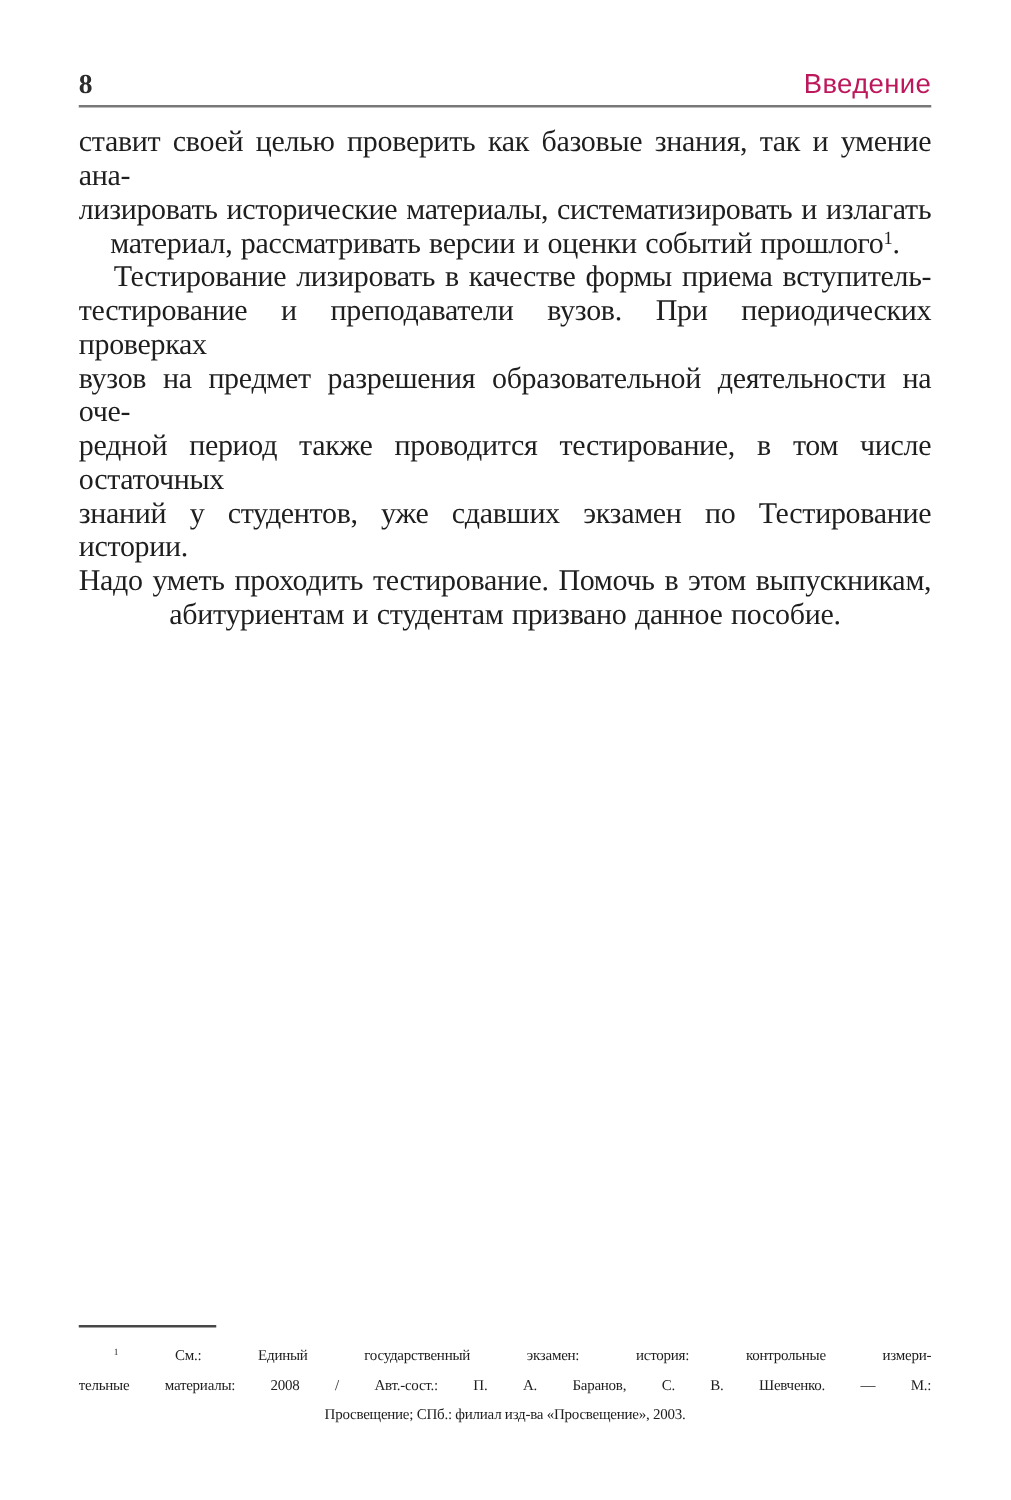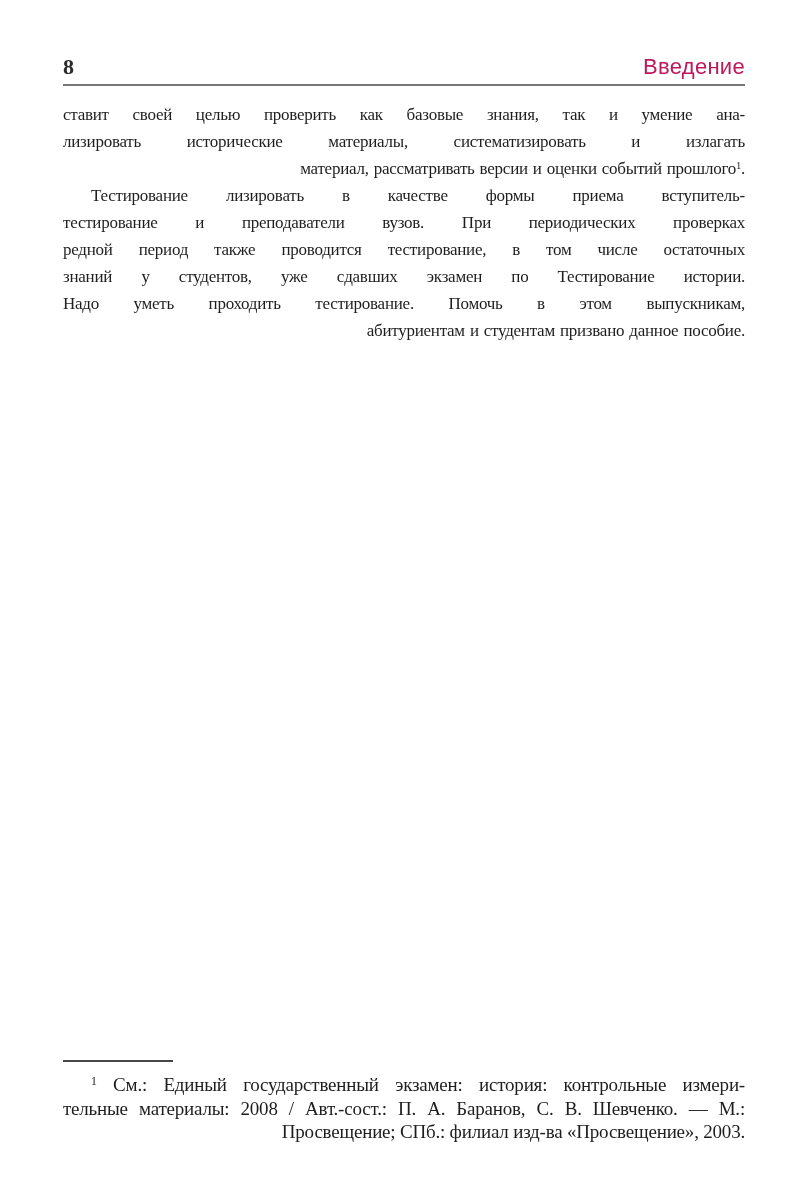--- a/index.html
+++ b/index.html
@@ -37,42 +37,42 @@
     font-size: 22px;
     letter-spacing: 0.3px;
     color: #be185d;
   }
   
   .body-text {
     position: absolute;
     left: 63px;
     right: 64px;
     top: 101px;
-    font-size: 17px;
+    font-size: 24px;
     line-height: 27px;
     letter-spacing: -0.25px;
     word-spacing: 1px;
   }
   .jline { text-align: justify; text-align-last: justify; }
-  .lline { text-align: right; }
+  .lline { text-align: center; }
   .indent { text-indent: 28px; }
   sup.fnref {
     font-size: 0.62em;
     line-height: 0;
     vertical-align: baseline;
     position: relative;
     top: -0.5em;
   }
   
   .footnote {
     position: absolute;
     left: 63px;
     right: 64px;
     top: 1050px;
-    font-size: 19px;
+    font-size: 12px;
     line-height: 23.5px;
     letter-spacing: -0.2px;
   }
   .footnote-separator {
     width: 110px;
     border: 0;
     border-top: 2px solid #474747;
     margin: 10px 0 11px 0;
   }
   .fn-indent { text-indent: 28px; }
@@ -89,20 +89,21 @@
 
   <div class="body-text">
     <div>
       <div class="jline">ставит своей целью проверить как базовые знания, так и умение ана-</div>
       <div class="jline">лизировать исторические материалы, систематизировать и излагать</div>
       <div class="lline"><span>материал, рассматривать версии и оценки событий прошлого</span><sup class="fnref">1</sup><span>.</span></div>
     </div>
     <div>
       <div class="jline indent">Тестирование лизировать в качестве формы приема вступитель-</div>
       <div class="jline">тестирование и преподаватели вузов. При периодических проверках</div>
+      <div class="jline">вузов на предмет разрешения образовательной деятельности на оче-</div>
       <div class="jline">редной период также проводится тестирование, в том числе остаточных</div>
       <div class="jline">знаний у студентов, уже сдавших экзамен по Тестирование истории.</div>
       <div class="jline">Надо уметь проходить тестирование. Помочь в этом выпускникам,</div>
       <div class="lline">абитуриентам и студентам призвано данное пособие.</div>
     </div>
   </div>
 
   <div class="footnote">
     <hr class="footnote-separator">
     <div class="jline fn-indent"><sup class="fnref">1</sup><span> См.: Единый государственный экзамен: история: контрольные измери-</span></div>

